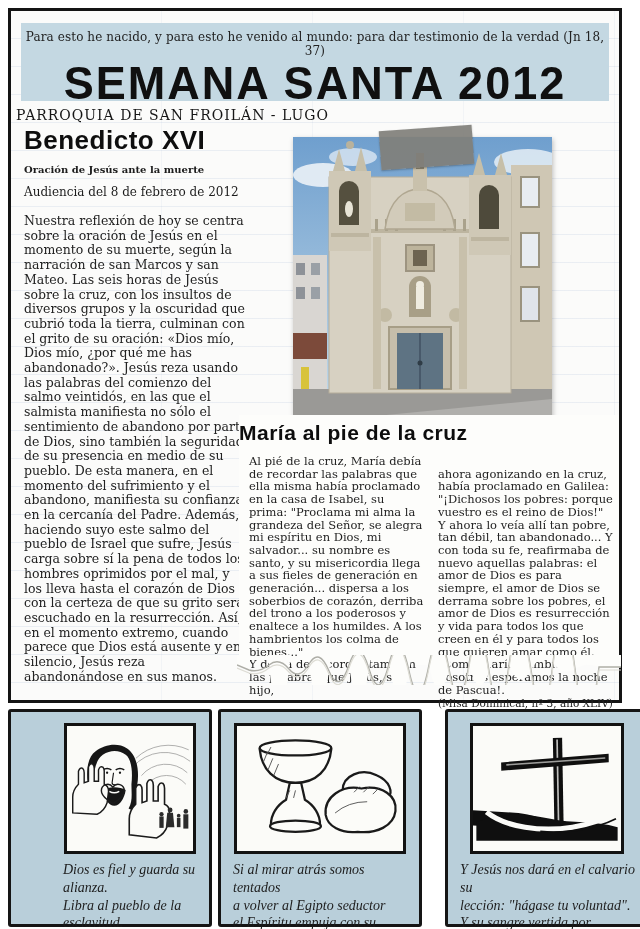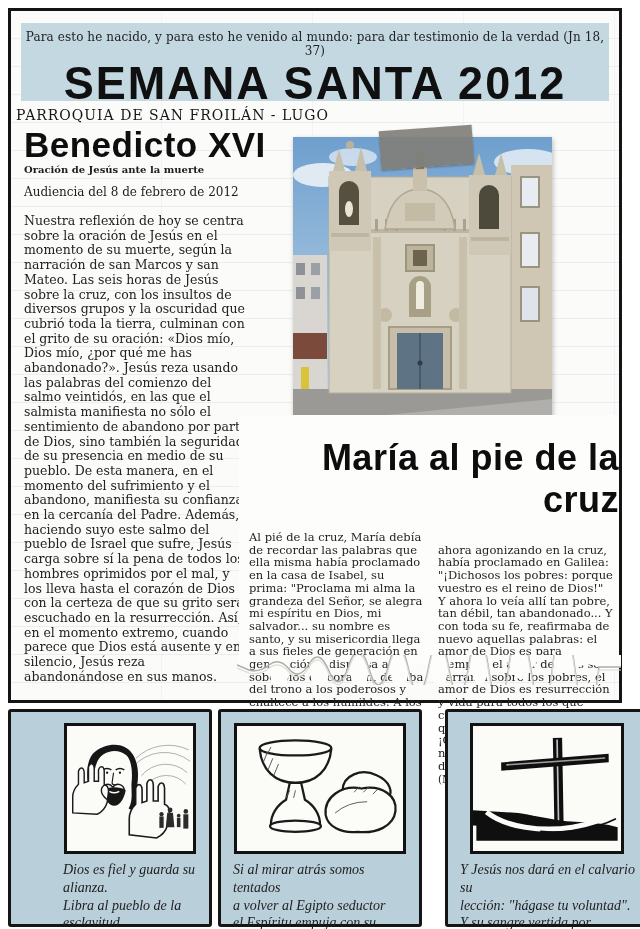--- a/index.html
+++ b/index.html
@@ -32,21 +32,21 @@
   }
   .subtitle {
     position:absolute; top:96px; left:5px; width:100%; 
     font-size:14px; letter-spacing:1px; color:#161616;
   }
 
   
   .bxvi-heading {
     position:absolute; left:13px; top:114px;
     font-family:"Liberation Sans", sans-serif; font-weight:bold;
-    font-size:35px; letter-spacing:.5px; color:#0e0e0e;
+    font-size:26px; letter-spacing:.5px; color:#0e0e0e;
   }
   .bxvi-sub1 { position:absolute; left:13px; top:153px; font-weight:bold; font-size:10px; }
   .bxvi-sub2 { position:absolute; left:13px; top:174px; font-weight:normal; font-size:12px; }
   .bxvi-body {
     position:absolute; left:13px; top:203px; width:224px;
     font-size:12.5px; line-height:14.7px; color:#222; text-align:left;
   }
 
   
   .photo-wrap {
@@ -59,23 +59,23 @@
     background:rgba(128,127,122,.92); transform:rotate(-4deg);
     box-shadow:0 1px 2px rgba(0,0,0,.25);
   }
 
   
   .paper {
     position:absolute; left:228px; top:404px; width:380px; height:250px;
     background:#fdfdfb;
   }
   .maria-heading {
-    padding-top:22px; text-align:right;
+    padding-top:6px; text-align:left;
     font-family:"Liberation Sans", sans-serif; font-weight:bold;
-    font-size:36px; letter-spacing:.5px; color:#0d0d0d;
+    font-size:21px; letter-spacing:.5px; color:#0d0d0d;
   }
   .maria-cols { display:flex; gap:14px; padding:10px 6px 0 10px; }
   .maria-col {
     width:178px; font-size:11.5px; line-height:12.7px; color:#232323;
     white-space:pre-line;
   }
   .maria-credit { font-size:10.5px; margin-top:1px; }
   .torn-edge { position:absolute; left:-2px; bottom:-20px; width:384px; height:30px; }
 
   

